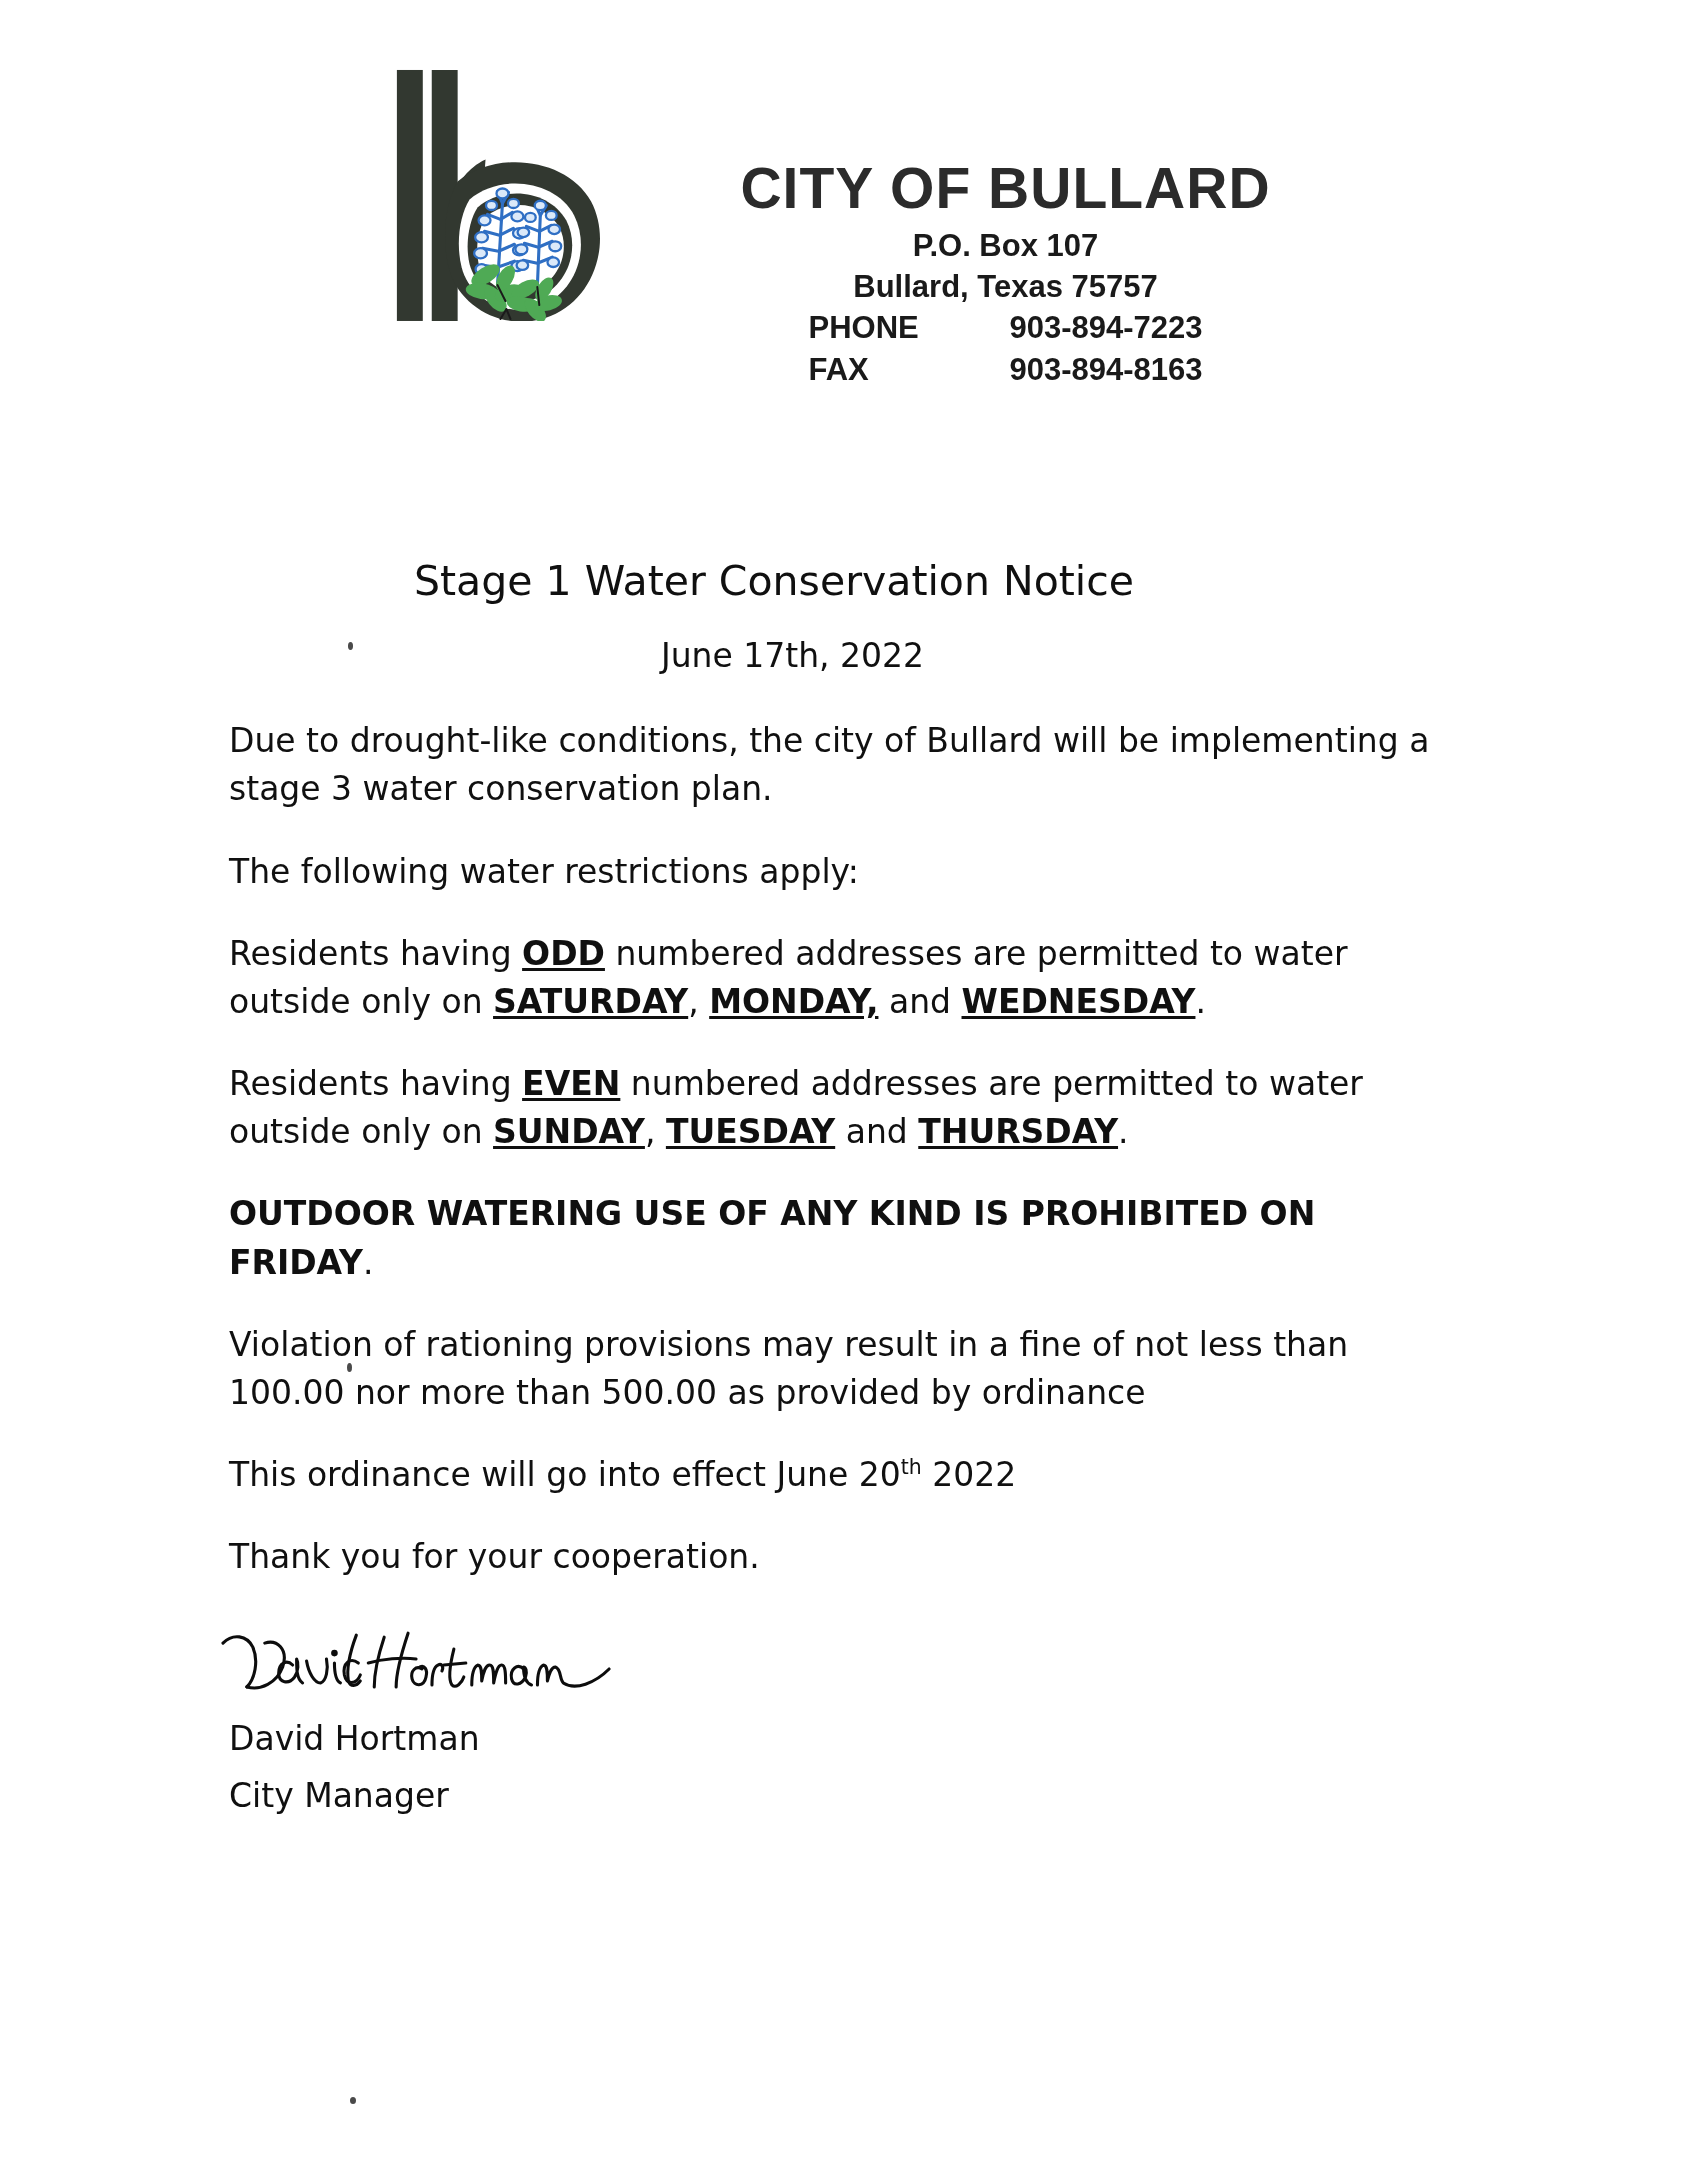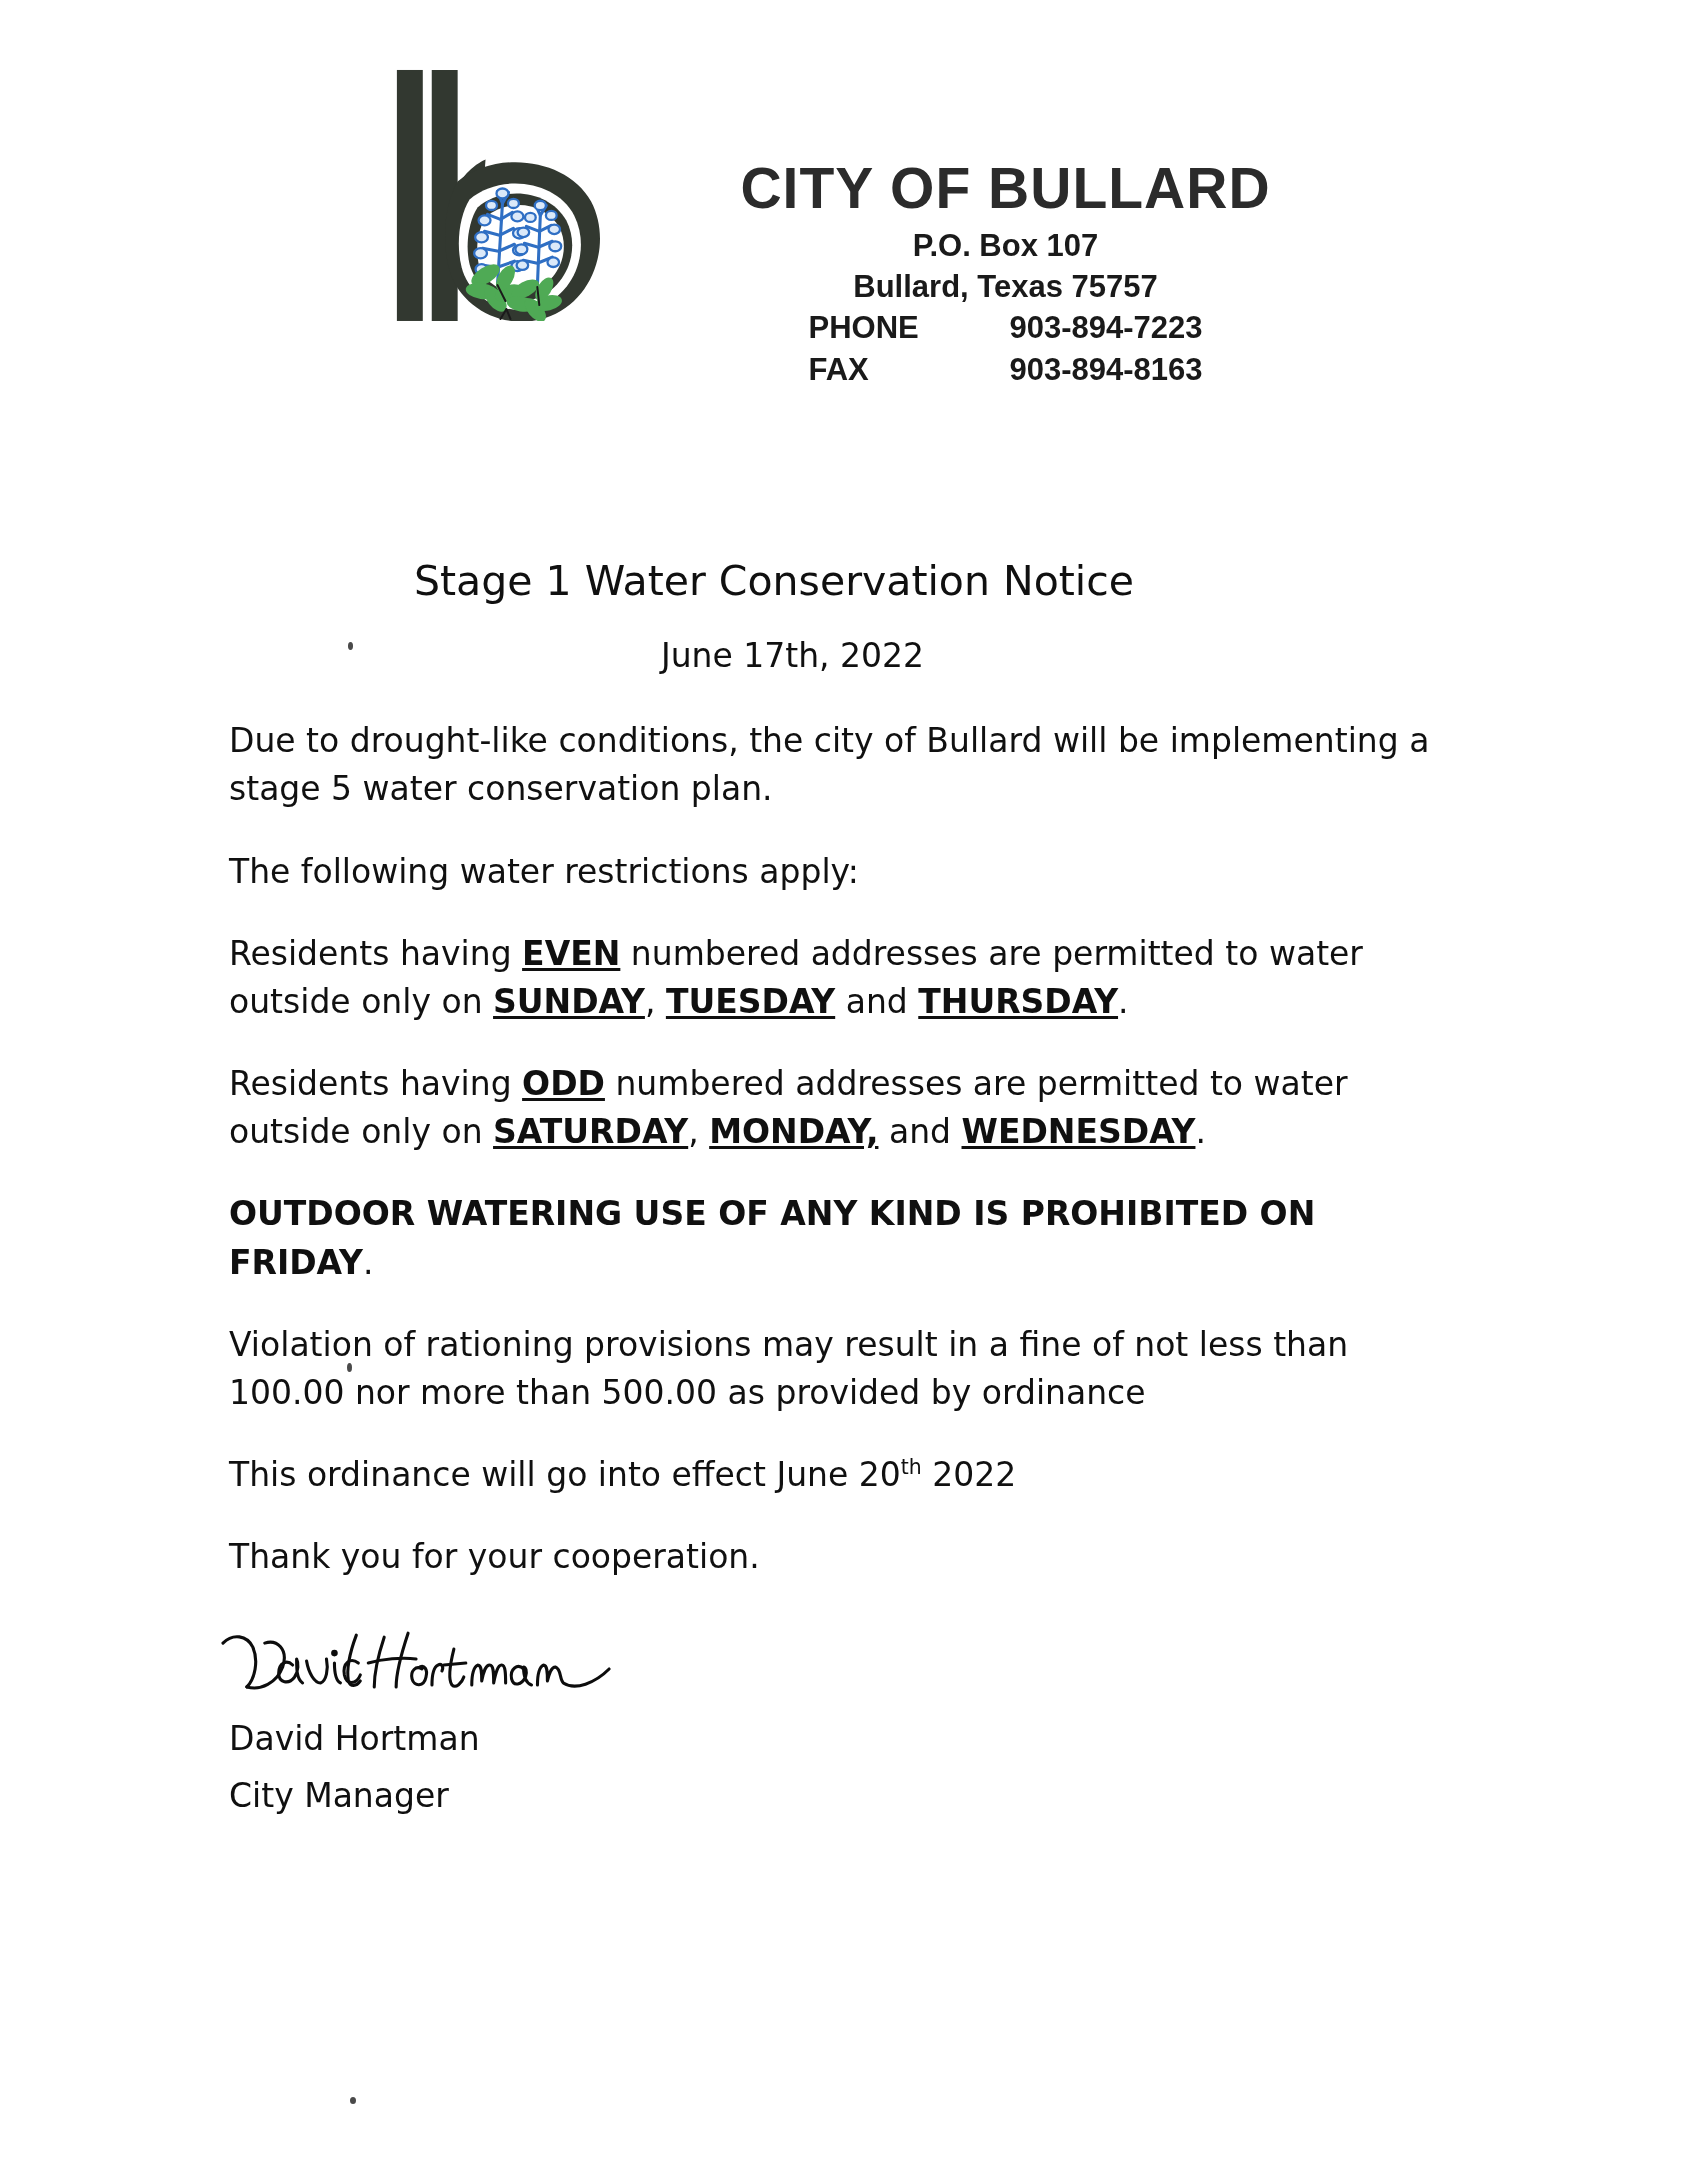--- a/index.html
+++ b/index.html
@@ -275,27 +275,27 @@
   </div>
 </div>
 
 <div class="doc-body">
 
   <div class="notice-title">Stage 1 Water Conservation Notice</div>
   <div class="notice-date">June 17th, 2022</div>
 
   <div class="para-block">
 
-    <p class="para first">Due to drought-like conditions, the city of Bullard will be implementing a stage 5 water conservation plan.</p>
+    <p class="para first">Due to drought-like conditions, the city of Bullard will be implementing a stage 3 water conservation plan.</p>
 
     <p class="para">The following water restrictions apply:</p>
 
+    <p class="para"><span>Residents having </span><span class="bu">ODD</span><span> numbered addresses are permitted to water outside only on </span><span class="bu">SATURDAY</span><span>, </span><span class="bu">MONDAY,</span><span> and </span><span class="bu">WEDNESDAY</span><span>.</span></p>
+
     <p class="para"><span>Residents having </span><span class="bu">EVEN</span><span> numbered addresses are permitted to water outside only on </span><span class="bu">SUNDAY</span><span>, </span><span class="bu">TUESDAY</span><span> and </span><span class="bu">THURSDAY</span><span>.</span></p>
-
-    <p class="para"><span>Residents having </span><span class="bu">ODD</span><span> numbered addresses are permitted to water outside only on </span><span class="bu">SATURDAY</span><span>, </span><span class="bu">MONDAY,</span><span> and </span><span class="bu">WEDNESDAY</span><span>.</span></p>
 
     <p class="para"><b>OUTDOOR WATERING USE OF ANY KIND IS PROHIBITED ON FRIDAY</b><span>.</span></p>
 
     <p class="para">Violation of rationing provisions may result in a fine of not less than 100.00 nor more than 500.00 as provided by ordinance</p>
 
     <p class="para"><span>This ordinance will go into effect June 20</span><sup>th</sup><span> 2022</span></p>
 
     <p class="para">Thank you for your cooperation.</p>
   </div>
 

